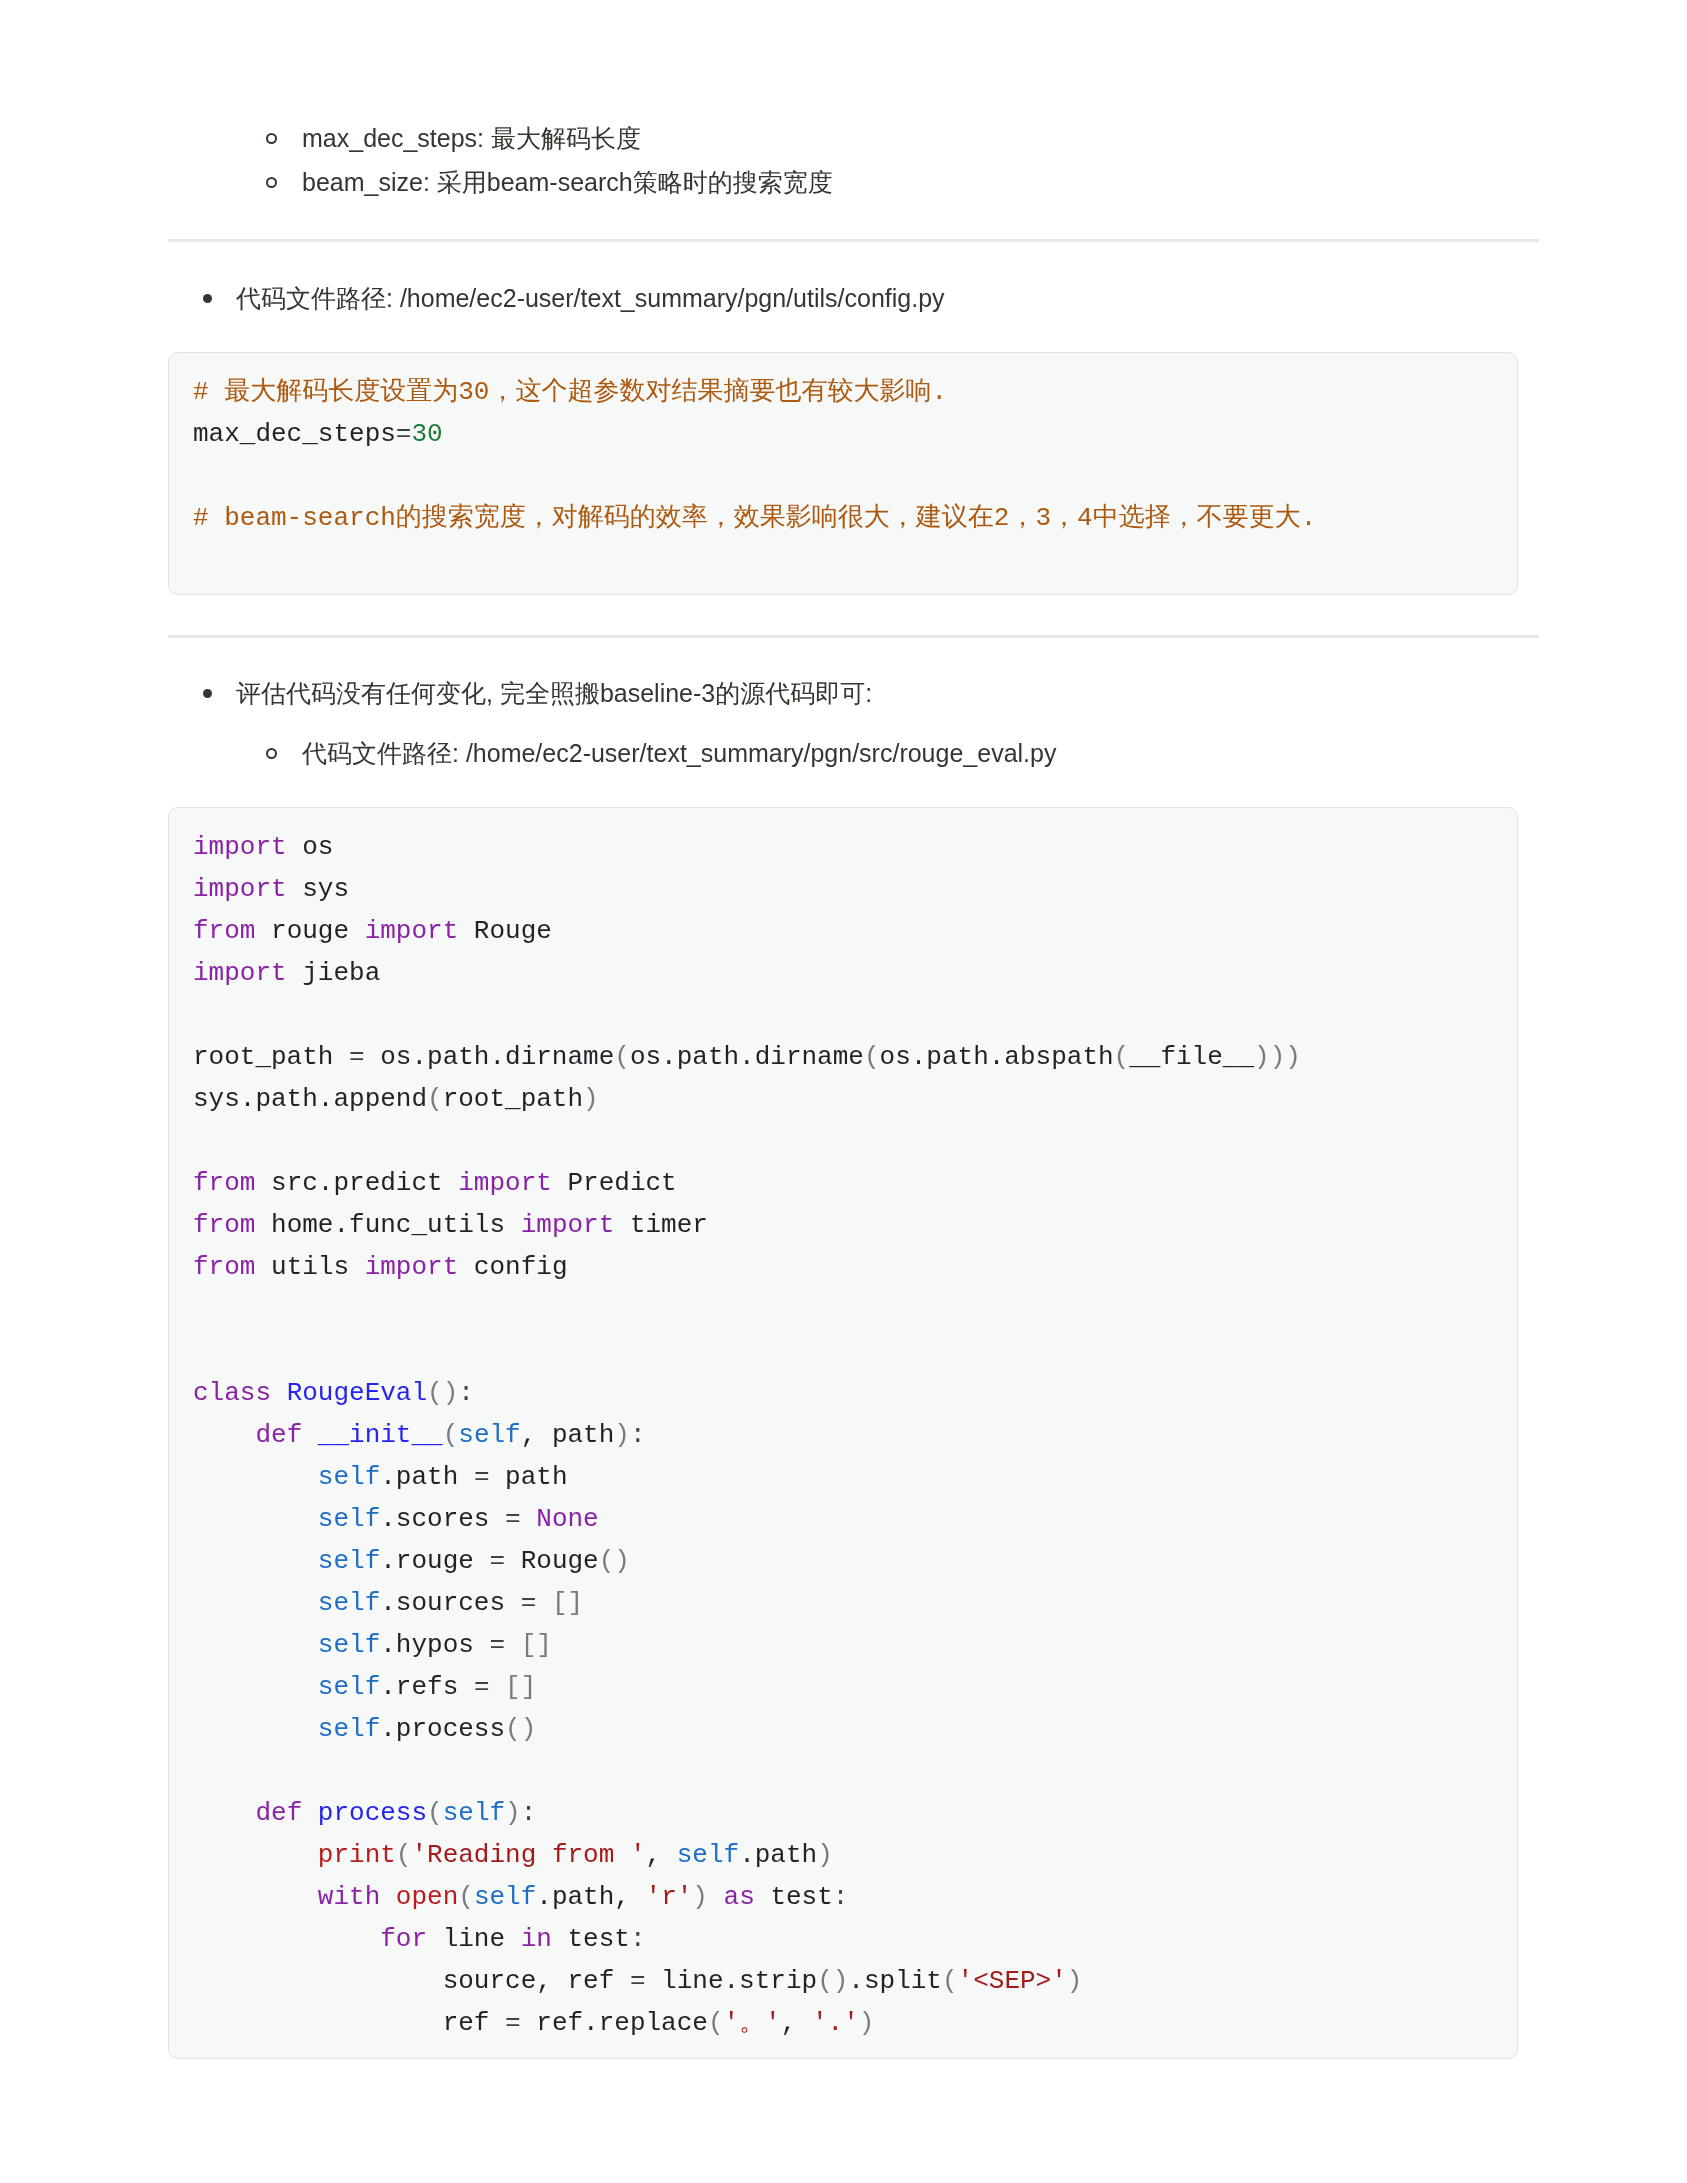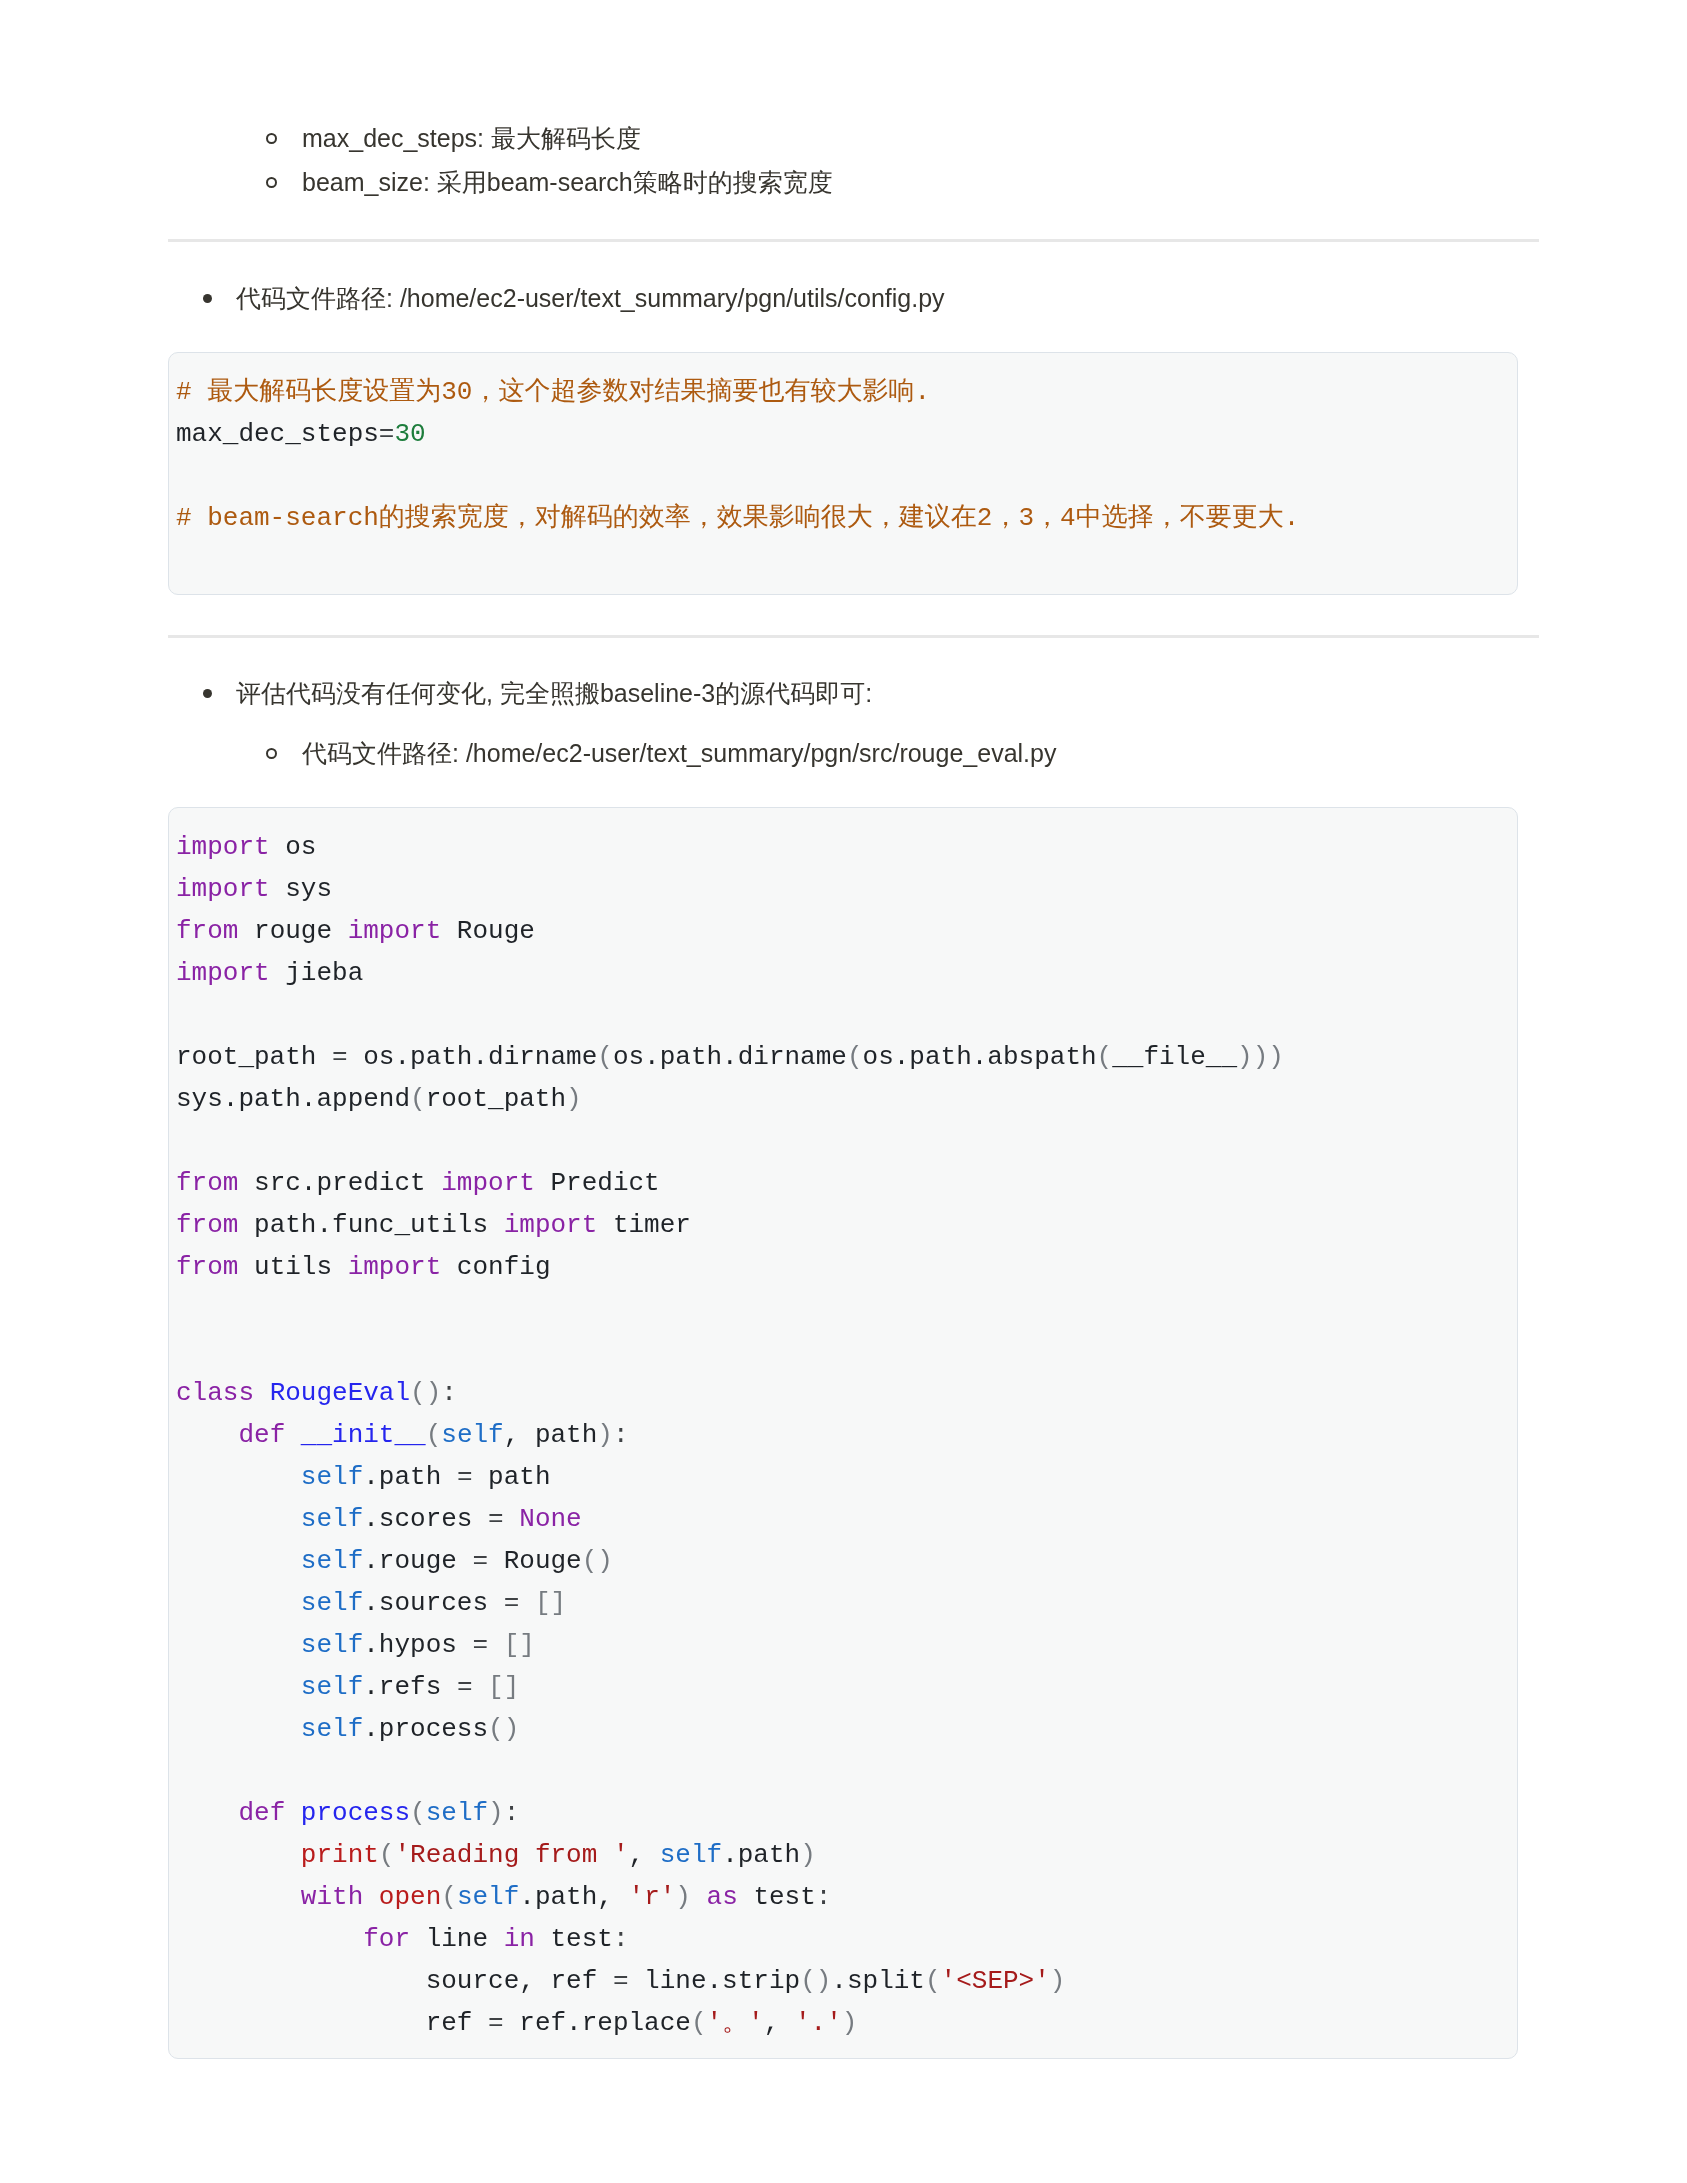--- a/index.html
+++ b/index.html
@@ -32,21 +32,21 @@
   .divider{
     position:absolute;left:168px;width:1371px;height:2.8px;
     background:#e7e7e7;border:none;
   }
   .codeblock{
     position:absolute;left:168px;width:1350px;
     background:#f7f8f8;
     border:1.7px solid #dde3e9;
     border-radius:10px;
     box-sizing:border-box;
-    padding:18px 25px 0 7px;
+    padding:18px 25px 0 24px;
     font-family:"Liberation Mono","DejaVu Sans Mono",monospace;
     font-size:26px;
   }
   .code-line{
     height:42px;line-height:42px;white-space:pre;
   }
   
 </style>
 <style>.tok-kw{color:#8a23a5;}
 .tok-cls{color:#2525ee;text-align:right;}
@@ -99,21 +99,21 @@
   <div class="codeblock" style="top:807px;height:1252px">
       <div class="code-line"><span class="tok-kw">import</span><span class="tok-pl"> os</span></div>
       <div class="code-line"><span class="tok-kw">import</span><span class="tok-pl"> sys</span></div>
       <div class="code-line"><span class="tok-kw">from</span><span class="tok-pl"> rouge </span><span class="tok-kw">import</span><span class="tok-pl"> Rouge</span></div>
       <div class="code-line"><span class="tok-kw">import</span><span class="tok-pl"> jieba</span></div>
       <div class="code-line">&nbsp;</div>
       <div class="code-line"><span class="tok-pl">root_path </span><span class="tok-op">=</span><span class="tok-pl"> os.path.dirname</span><span class="tok-pun">(</span><span class="tok-pl">os.path.dirname</span><span class="tok-pun">(</span><span class="tok-pl">os.path.abspath</span><span class="tok-pun">(</span><span class="tok-pl">__file__</span><span class="tok-pun">)))</span></div>
       <div class="code-line"><span class="tok-pl">sys.path.append</span><span class="tok-pun">(</span><span class="tok-pl">root_path</span><span class="tok-pun">)</span></div>
       <div class="code-line">&nbsp;</div>
       <div class="code-line"><span class="tok-kw">from</span><span class="tok-pl"> src.predict </span><span class="tok-kw">import</span><span class="tok-pl"> Predict</span></div>
-      <div class="code-line"><span class="tok-kw">from</span><span class="tok-pl"> path.func_utils </span><span class="tok-kw">import</span><span class="tok-pl"> timer</span></div>
+      <div class="code-line"><span class="tok-kw">from</span><span class="tok-pl"> home.func_utils </span><span class="tok-kw">import</span><span class="tok-pl"> timer</span></div>
       <div class="code-line"><span class="tok-kw">from</span><span class="tok-pl"> utils </span><span class="tok-kw">import</span><span class="tok-pl"> config</span></div>
       <div class="code-line">&nbsp;</div>
       <div class="code-line">&nbsp;</div>
       <div class="code-line"><span class="tok-kw">class</span><span class="tok-pl"> </span><span class="tok-cls">RougeEval</span><span class="tok-pun">()</span><span class="tok-op">:</span></div>
       <div class="code-line"><span class="tok-pl">    </span><span class="tok-kw">def</span><span class="tok-pl"> </span><span class="tok-cls">__init__</span><span class="tok-pun">(</span><span class="tok-slf">self</span><span class="tok-pl">, path</span><span class="tok-pun">)</span><span class="tok-op">:</span></div>
       <div class="code-line"><span class="tok-pl">        </span><span class="tok-slf">self</span><span class="tok-pl">.path </span><span class="tok-op">=</span><span class="tok-pl"> path</span></div>
       <div class="code-line"><span class="tok-pl">        </span><span class="tok-slf">self</span><span class="tok-pl">.scores </span><span class="tok-op">=</span><span class="tok-pl"> </span><span class="tok-kw">None</span></div>
       <div class="code-line"><span class="tok-pl">        </span><span class="tok-slf">self</span><span class="tok-pl">.rouge </span><span class="tok-op">=</span><span class="tok-pl"> Rouge</span><span class="tok-pun">()</span></div>
       <div class="code-line"><span class="tok-pl">        </span><span class="tok-slf">self</span><span class="tok-pl">.sources </span><span class="tok-op">=</span><span class="tok-pl"> </span><span class="tok-pun">[]</span></div>
       <div class="code-line"><span class="tok-pl">        </span><span class="tok-slf">self</span><span class="tok-pl">.hypos </span><span class="tok-op">=</span><span class="tok-pl"> </span><span class="tok-pun">[]</span></div>

